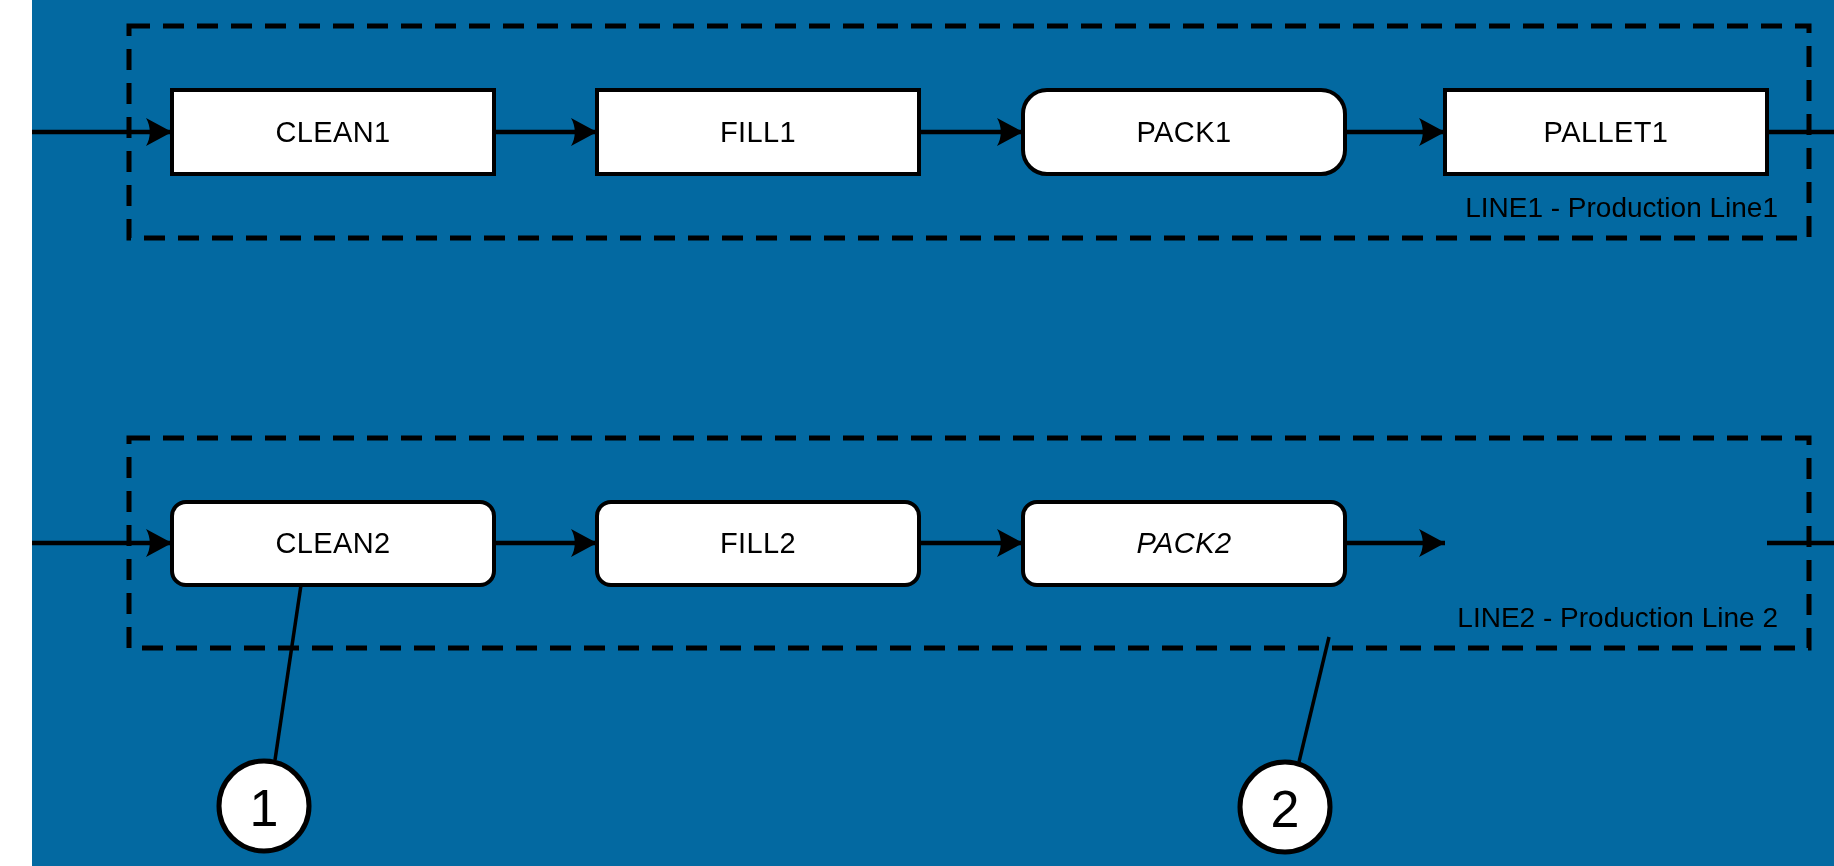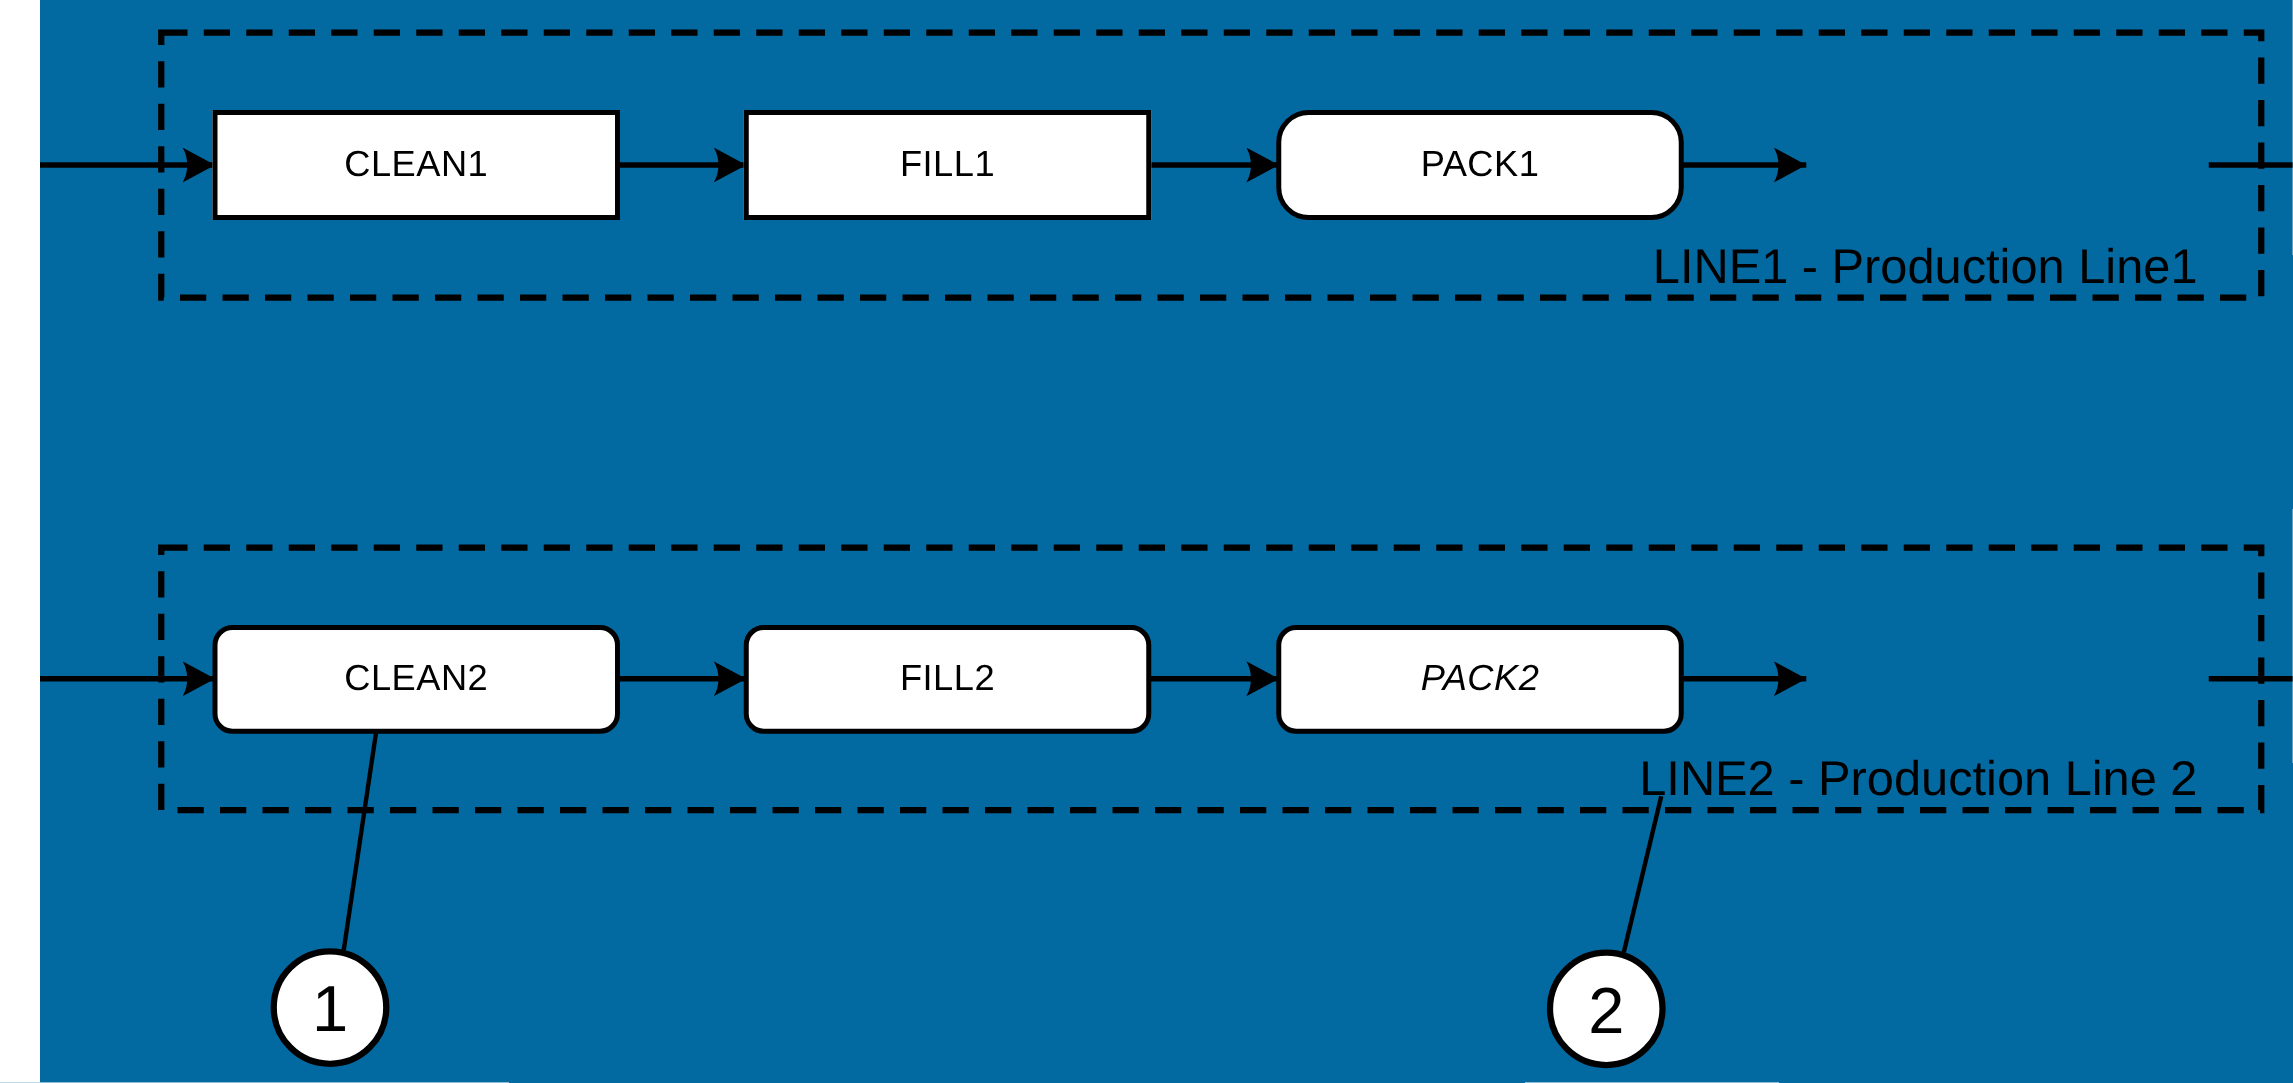--- a/index.html
+++ b/index.html
@@ -33,22 +33,22 @@
     background: #ffffff;
     display: flex;
     align-items: center;
     justify-content: center;
     font-size: 29px;
     letter-spacing: 0.4px;
   }
   .station.row2 { height: 87px; border-radius: 16px; }
   .line-label {
     position: absolute;
-    right: 108px;
-    font-size: 39px;
+    right: 88px;
+    font-size: 28px;
     white-space: nowrap;
     line-height: 1;
   }
   .callout-num {
     position: absolute;
     font-size: 52px;
     line-height: 1;
     transform: translate(-50%, -50%);
   }
 </style>
@@ -89,20 +89,23 @@
 
   <div class="station" style="left:138px; top:88px;">
     <span>CLEAN1</span>
   </div>
   <div class="station" style="left:563px; top:88px;">
     <span>FILL1</span>
   </div>
   <div class="station" style="left:989px; top:88px;border-radius:26px;">
     <span>PACK1</span>
   </div>
+  <div class="station" style="left:1411px; top:88px;">
+    <span>PALLET1</span>
+  </div>
 
   <div class="station row2" style="left:138px; top:500px;">
     <span>CLEAN2</span>
   </div>
   <div class="station row2" style="left:563px; top:500px;text-align:right;">
     <span>FILL2</span>
   </div>
   <div class="station row2" style="left:989px; top:500px;font-style:italic;">
     <span>PACK2</span>
   </div>

